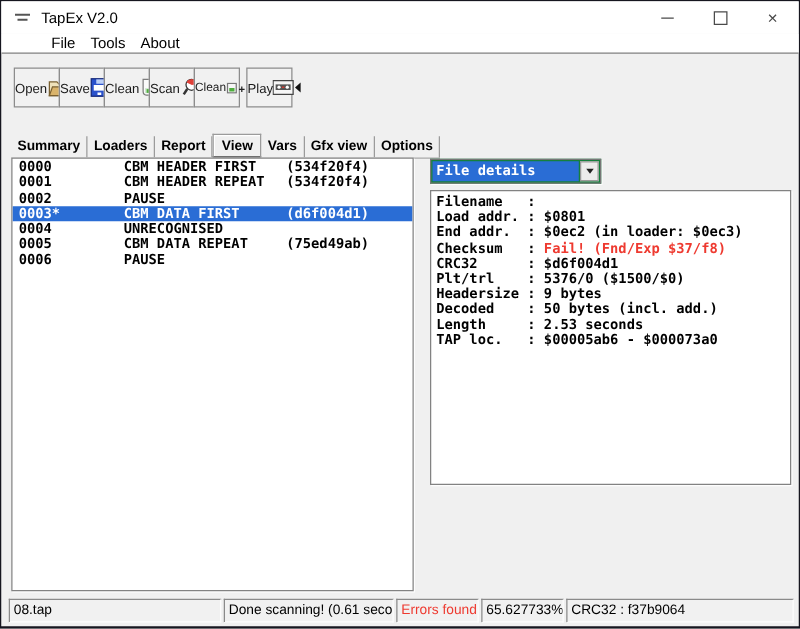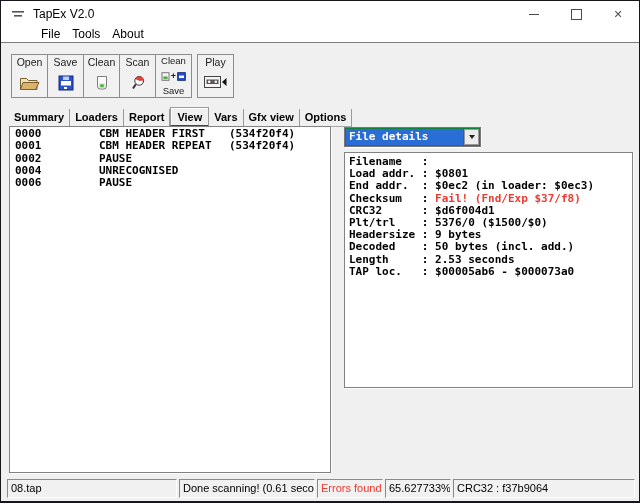--- a/index.html
+++ b/index.html
@@ -16,22 +16,22 @@
   .wbtn{width:42px;height:26px;display:flex;align-items:center;justify-content:center;cursor:default;}
   .g-min{width:10px;height:1px;background:#4a4a4a;}
   .g-max{width:9px;height:9px;border:1px solid #4a4a4a;}
   .g-close{font-size:14px;color:#4a4a4a;line-height:1;}
   
   .menubar{position:absolute;left:0;top:26px;width:100%;height:15px;background:#ffffff;border-bottom:1px solid #7e7e7e;display:flex;align-items:center;padding-left:33px;}
   .menu-item{font-size:12px;color:#000;padding:0 6px;line-height:15px;}
   .menu-item:first-child{margin-left:1px;}
   
   .toolbar{position:absolute;left:10px;top:53px;display:flex;}
-  .tbtn{width:37px;height:44px;box-sizing:border-box;border:1px solid #8c8c8c;margin-right:-1px;
-        background:#f1f1f1;display:flex;flex-direction:column;align-items:center;}
+  .tbtn{width:37px;height:32px;box-sizing:border-box;border:1px solid #8c8c8c;margin-right:-1px;
+        background:#f1f1f1;display:flex;flex-direction:row;align-items:center;}
   .tbtn.gap{margin-left:6px;}
   .tlabel{font-size:10.5px;color:#1a1a1a;margin-top:2px;line-height:11px;}
   .tlabel.small{font-size:9.5px;line-height:10px;margin-top:1px;}
   .ticon{flex:1;display:flex;align-items:center;justify-content:center;}
   .mini-row{display:flex;align-items:center;gap:1px;margin-top:1px;}
   .mini-plus{font-size:9px;font-weight:bold;color:#222;line-height:8px;}
   
   .tabstrip{position:absolute;left:8px;top:106px;display:inline-flex;align-items:flex-end;border-bottom:1px solid #a8a8a8;}
   .tab{font-size:11px;font-weight:bold;color:#000;padding:2px 5px 3px;border-right:1px solid #9b9b9b;white-space:nowrap;}
   .tab.active{background:#f0f0f0;border:1px solid #9b9b9b;border-bottom:2px solid #444;
@@ -197,25 +197,31 @@
       </div>
 
       <div class="row">
         <span class="c-idx">0001</span><span class="c-name">CBM HEADER REPEAT</span><span class="c-crc">(534f20f4)</span>
       </div>
 
       <div class="row">
         <span class="c-idx">0002</span><span class="c-name">PAUSE</span><span class="c-crc"></span>
       </div>
 
+      <div class="row selected">
+        <span class="c-idx">0003*</span><span class="c-name">CBM DATA FIRST</span><span class="c-crc">(d6f004d1)</span>
+      </div>
 
       <div class="row">
         <span class="c-idx">0004</span><span class="c-name">UNRECOGNISED</span><span class="c-crc"></span>
       </div>
 
+      <div class="row">
+        <span class="c-idx">0005</span><span class="c-name">CBM DATA REPEAT</span><span class="c-crc">(75ed49ab)</span>
+      </div>
 
       <div class="row">
         <span class="c-idx">0006</span><span class="c-name">PAUSE</span><span class="c-crc"></span>
       </div>
 
   </div>
 
   <div class="combo">
     <div class="combo-sel">File details</div>
     <div class="combo-btn">

